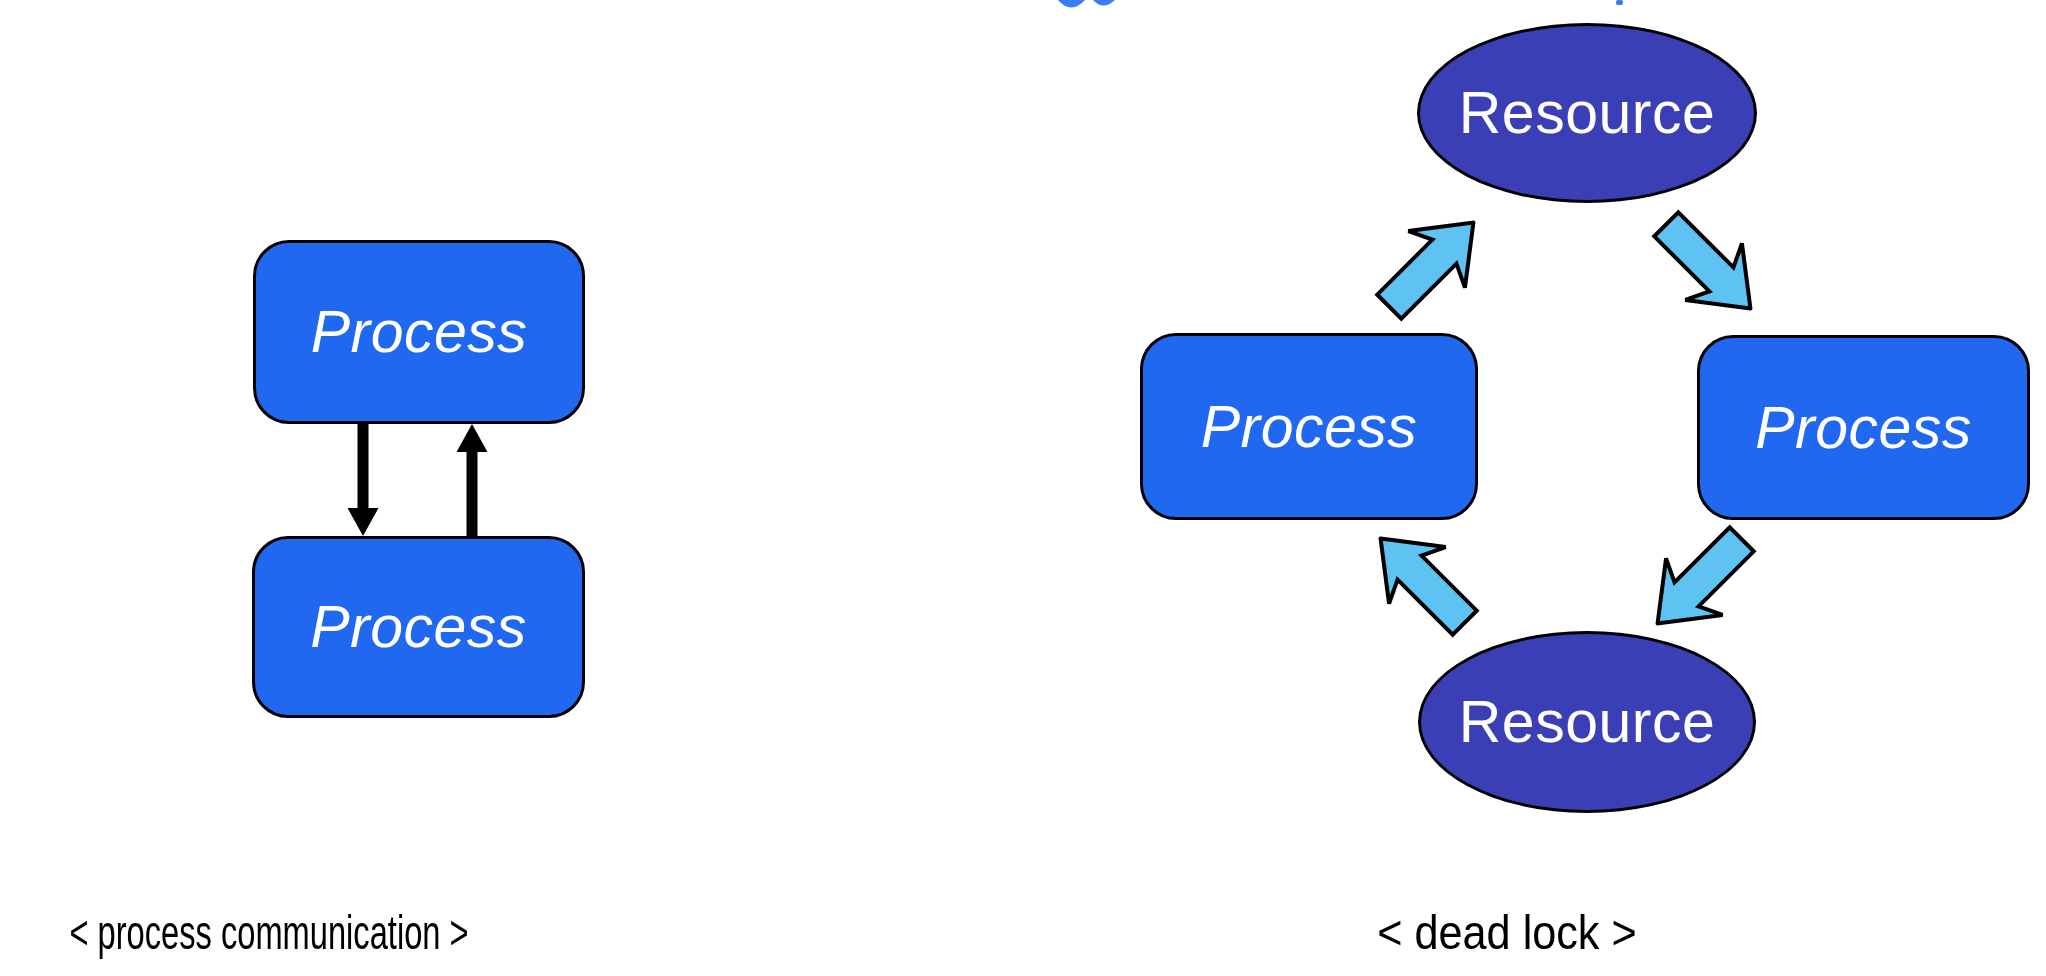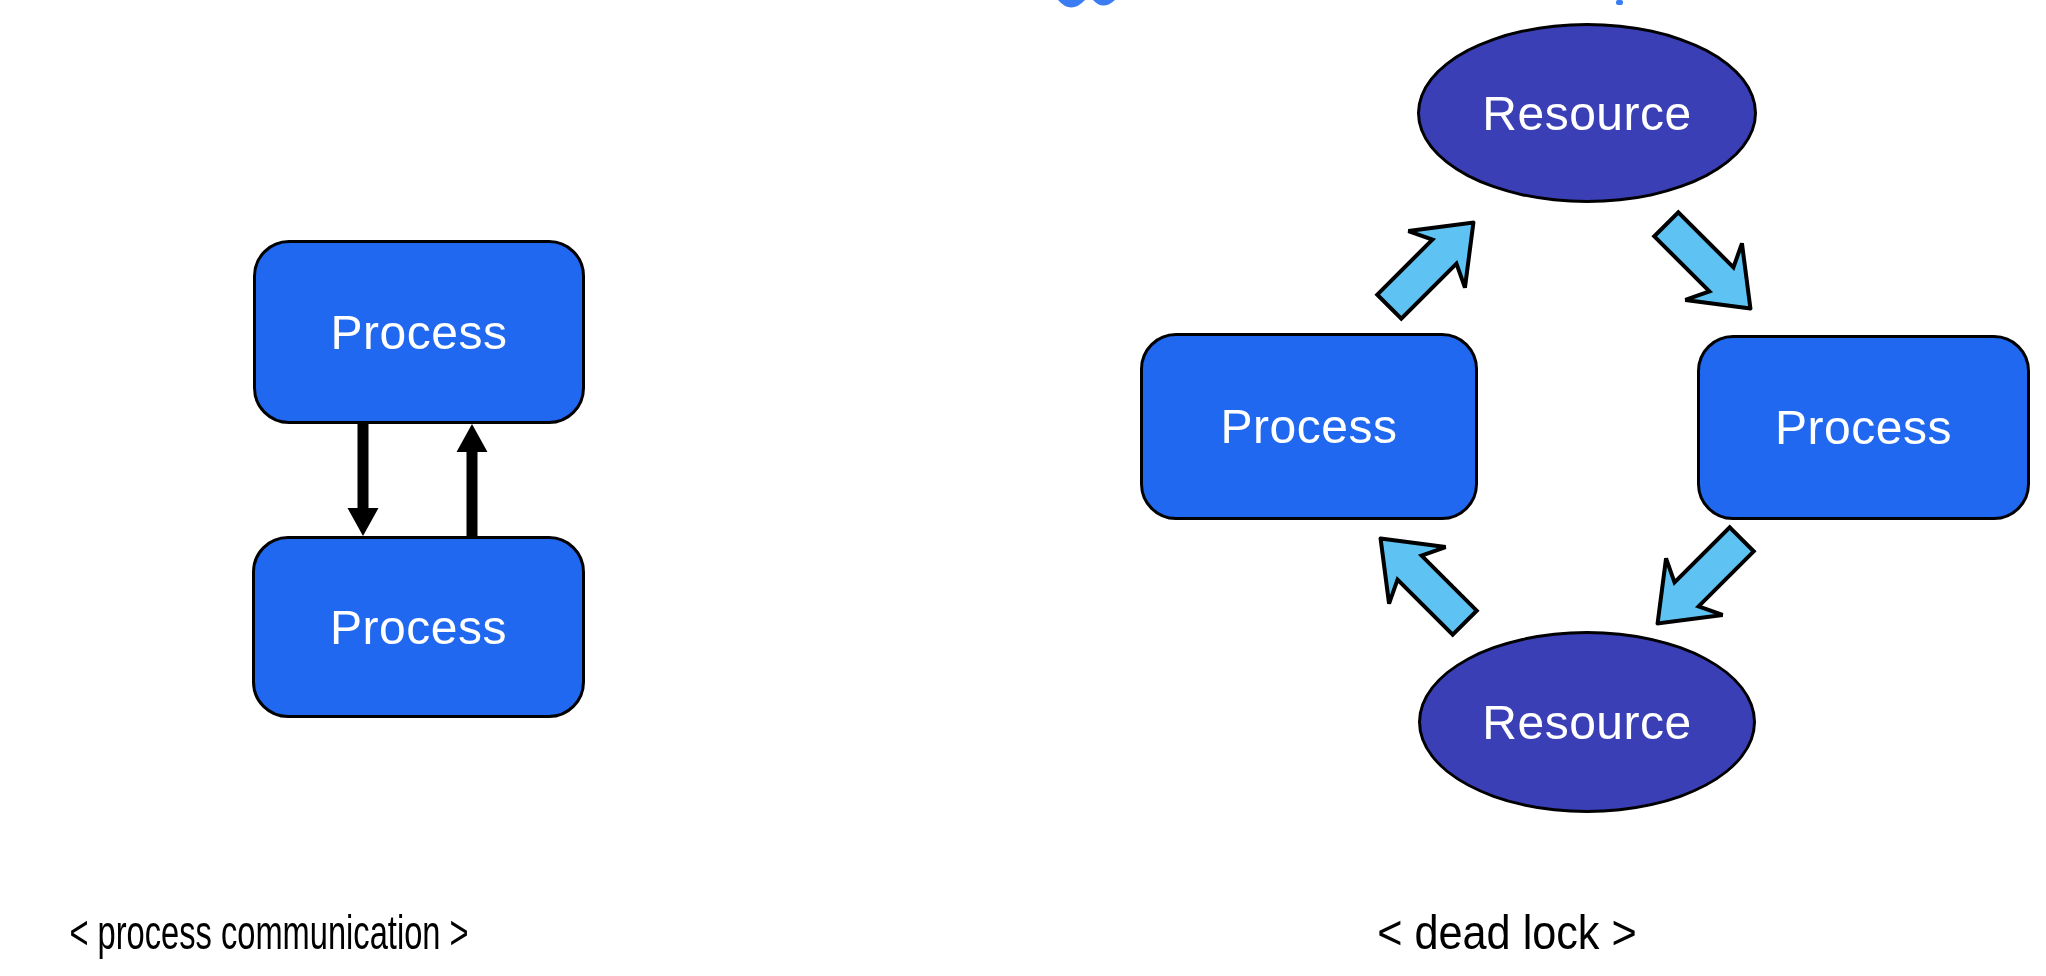--- a/index.html
+++ b/index.html
@@ -15,28 +15,29 @@
     position: absolute;
     display: flex;
     align-items: center;
     justify-content: center;
     border: 3px solid var(--shape-outline, #000000);
     box-sizing: border-box;
   }
   .process-shape {
     background: var(--process-fill, #2168f0);
     border-radius: 36px;
+    font-style: italic;
   }
   .resource-shape {
     background: var(--resource-fill, #3a3fb5);
     border-radius: 50%;
   }
   .shape-label {
     color: var(--shape-label-text, #ffffff);
-    font-size: 48px;
+    font-size: 59px;
     letter-spacing: 0.5px;
     user-select: none;
   }
   .caption {
     position: absolute;
     color: var(--caption-text, #000000);
     font-size: 48px;
     line-height: 54px;
     text-align: center;
     white-space: nowrap;

